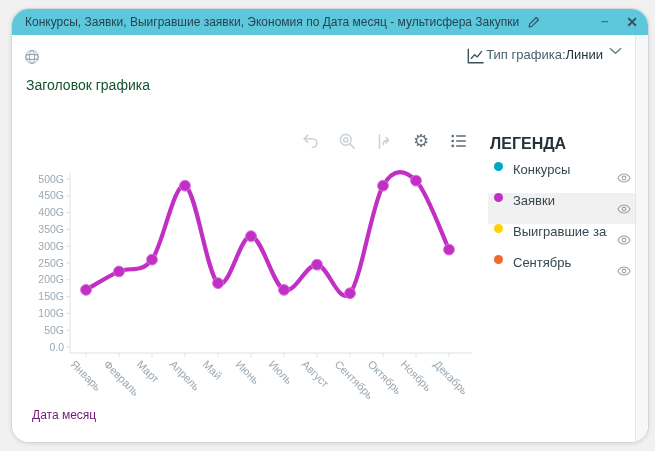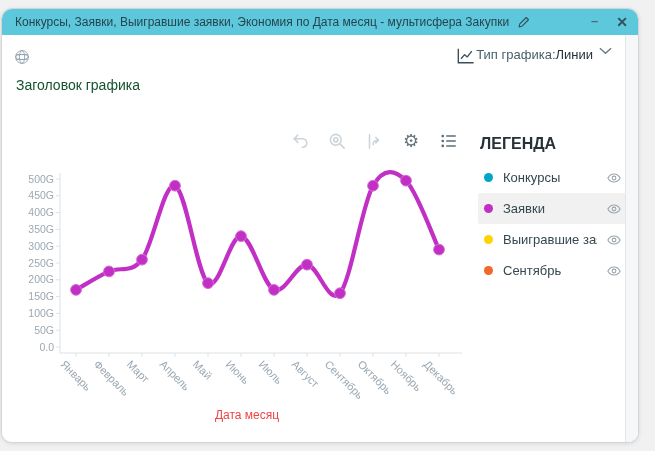--- a/index.html
+++ b/index.html
@@ -2,22 +2,22 @@
 <html><head>
 <meta charset="utf-8">
 <style>
   html,body{margin:0;padding:0;}
   body{
     width:655px;height:451px;position:relative;overflow:hidden;
     background:#f1f1f1;
     font-family:"Liberation Sans", sans-serif;
   }
   .window{
-    position:absolute;left:1px;top:8px;width:638px;height:435px;
-    background:#ffffff;border:1px solid #d2d6d8;border-radius:11px;
+    position:absolute;left:11px;top:8px;width:638px;height:435px;
+    background:#ffffff;border:1px solid #d2d6d8;border-radius:18px;
     box-shadow:0 1px 4px rgba(0,0,0,.10);
     overflow:hidden;box-sizing:border-box;
   }
   .titlebar{
     height:26px;display:flex;align-items:center;
     padding:0 10px 0 13px;box-sizing:border-box;
   }
   .titlebar-title{
     font-size:12px;color:#26444f;white-space:nowrap;overflow:hidden;
   }
@@ -40,35 +40,35 @@
   }
   .mini-toolbar{
     position:absolute;left:288px;top:96px;display:flex;gap:17px;align-items:center;
   }
   .tb-icon{width:20px;height:20px;display:flex;align-items:center;justify-content:center;cursor:pointer;}
   .tb-icon.dim svg{opacity:1;}
   .gear-glyph{font-family:"DejaVu Sans", sans-serif;font-size:18px;color:#67767f;line-height:1;}
   .legend{position:absolute;left:476px;top:100px;width:148px;}
   .legend-header{font-size:16px;font-weight:bold;color:#263238;margin-bottom:9px;padding-left:2px;}
   .legend-row{
-    display:flex;align-items:center;height:31px;padding:0 5px 0 6px;gap:10px;
+    display:flex;height:31px;padding:0 5px 0 6px;gap:10px;
     font-size:13px;color:#36474f;cursor:pointer;border-radius:2px;
   }
   .legend-row.selected{background:#f1f1f1;}
   .legend-dot{width:9px;height:9px;border-radius:50%;flex:0 0 9px;}
   .legend-label{white-space:nowrap;overflow:hidden;max-width:100px;}
   .legend-eye{margin-left:auto;display:flex;align-items:center;cursor:pointer;}
   .scroll-strip{
     position:absolute;top:0;right:0;bottom:0;width:12px;
     background:#f6f7f8;border-left:1px solid #e3e6e8;
   }
   .chart-svg{position:absolute;left:20px;top:134px;}
   .xlabel{
-    position:absolute;left:20px;top:373px;width:450px;text-align:center;
-    font-size:12px;color:#ef4444;
+    position:absolute;left:20px;top:373px;width:450px;
+    font-size:12px;color:#701a75;
   }
 </style>
 </head>
 <body style="background: rgb(241, 241, 241);">
 
 <div class="window">
   <div class="titlebar" style="background: rgb(93, 200, 220);">
     <span class="titlebar-title">Конкурсы, Заявки, Выигравшие заявки, Экономия по Дата месяц - мультисфера Закупки</span>
     <span class="edit-icon">
       <svg width="14" height="14" viewBox="0 0 20 20">

